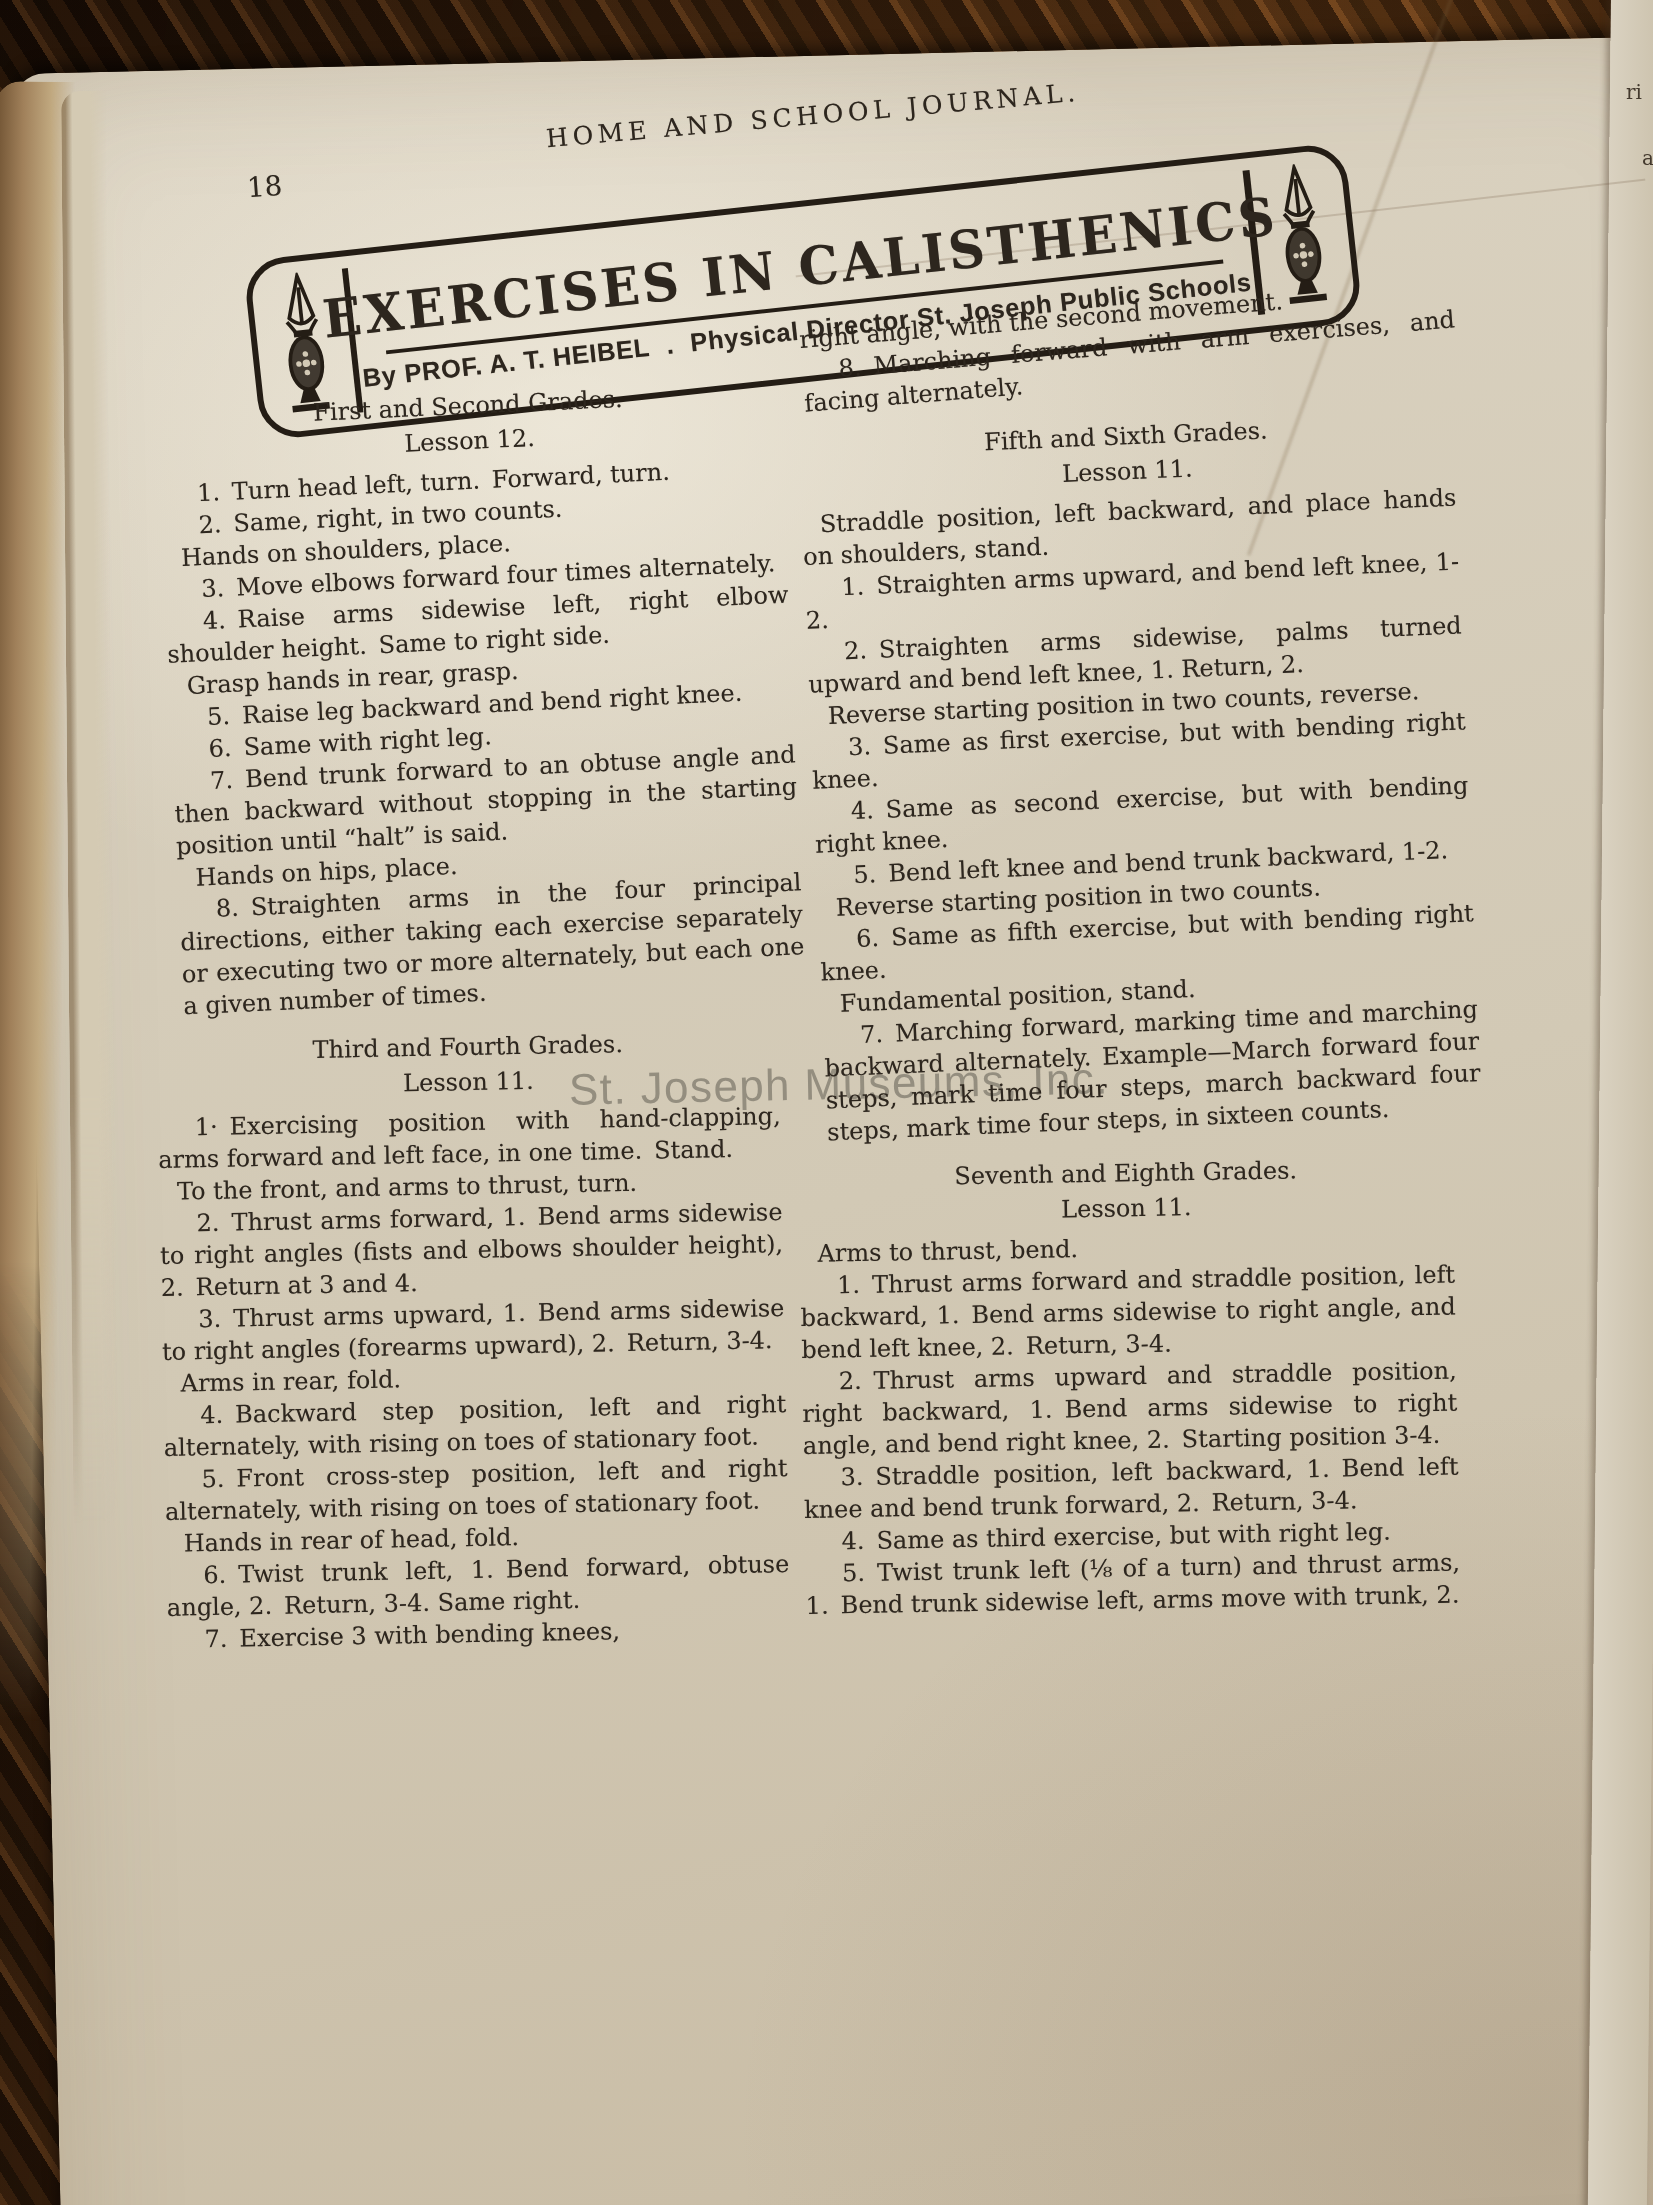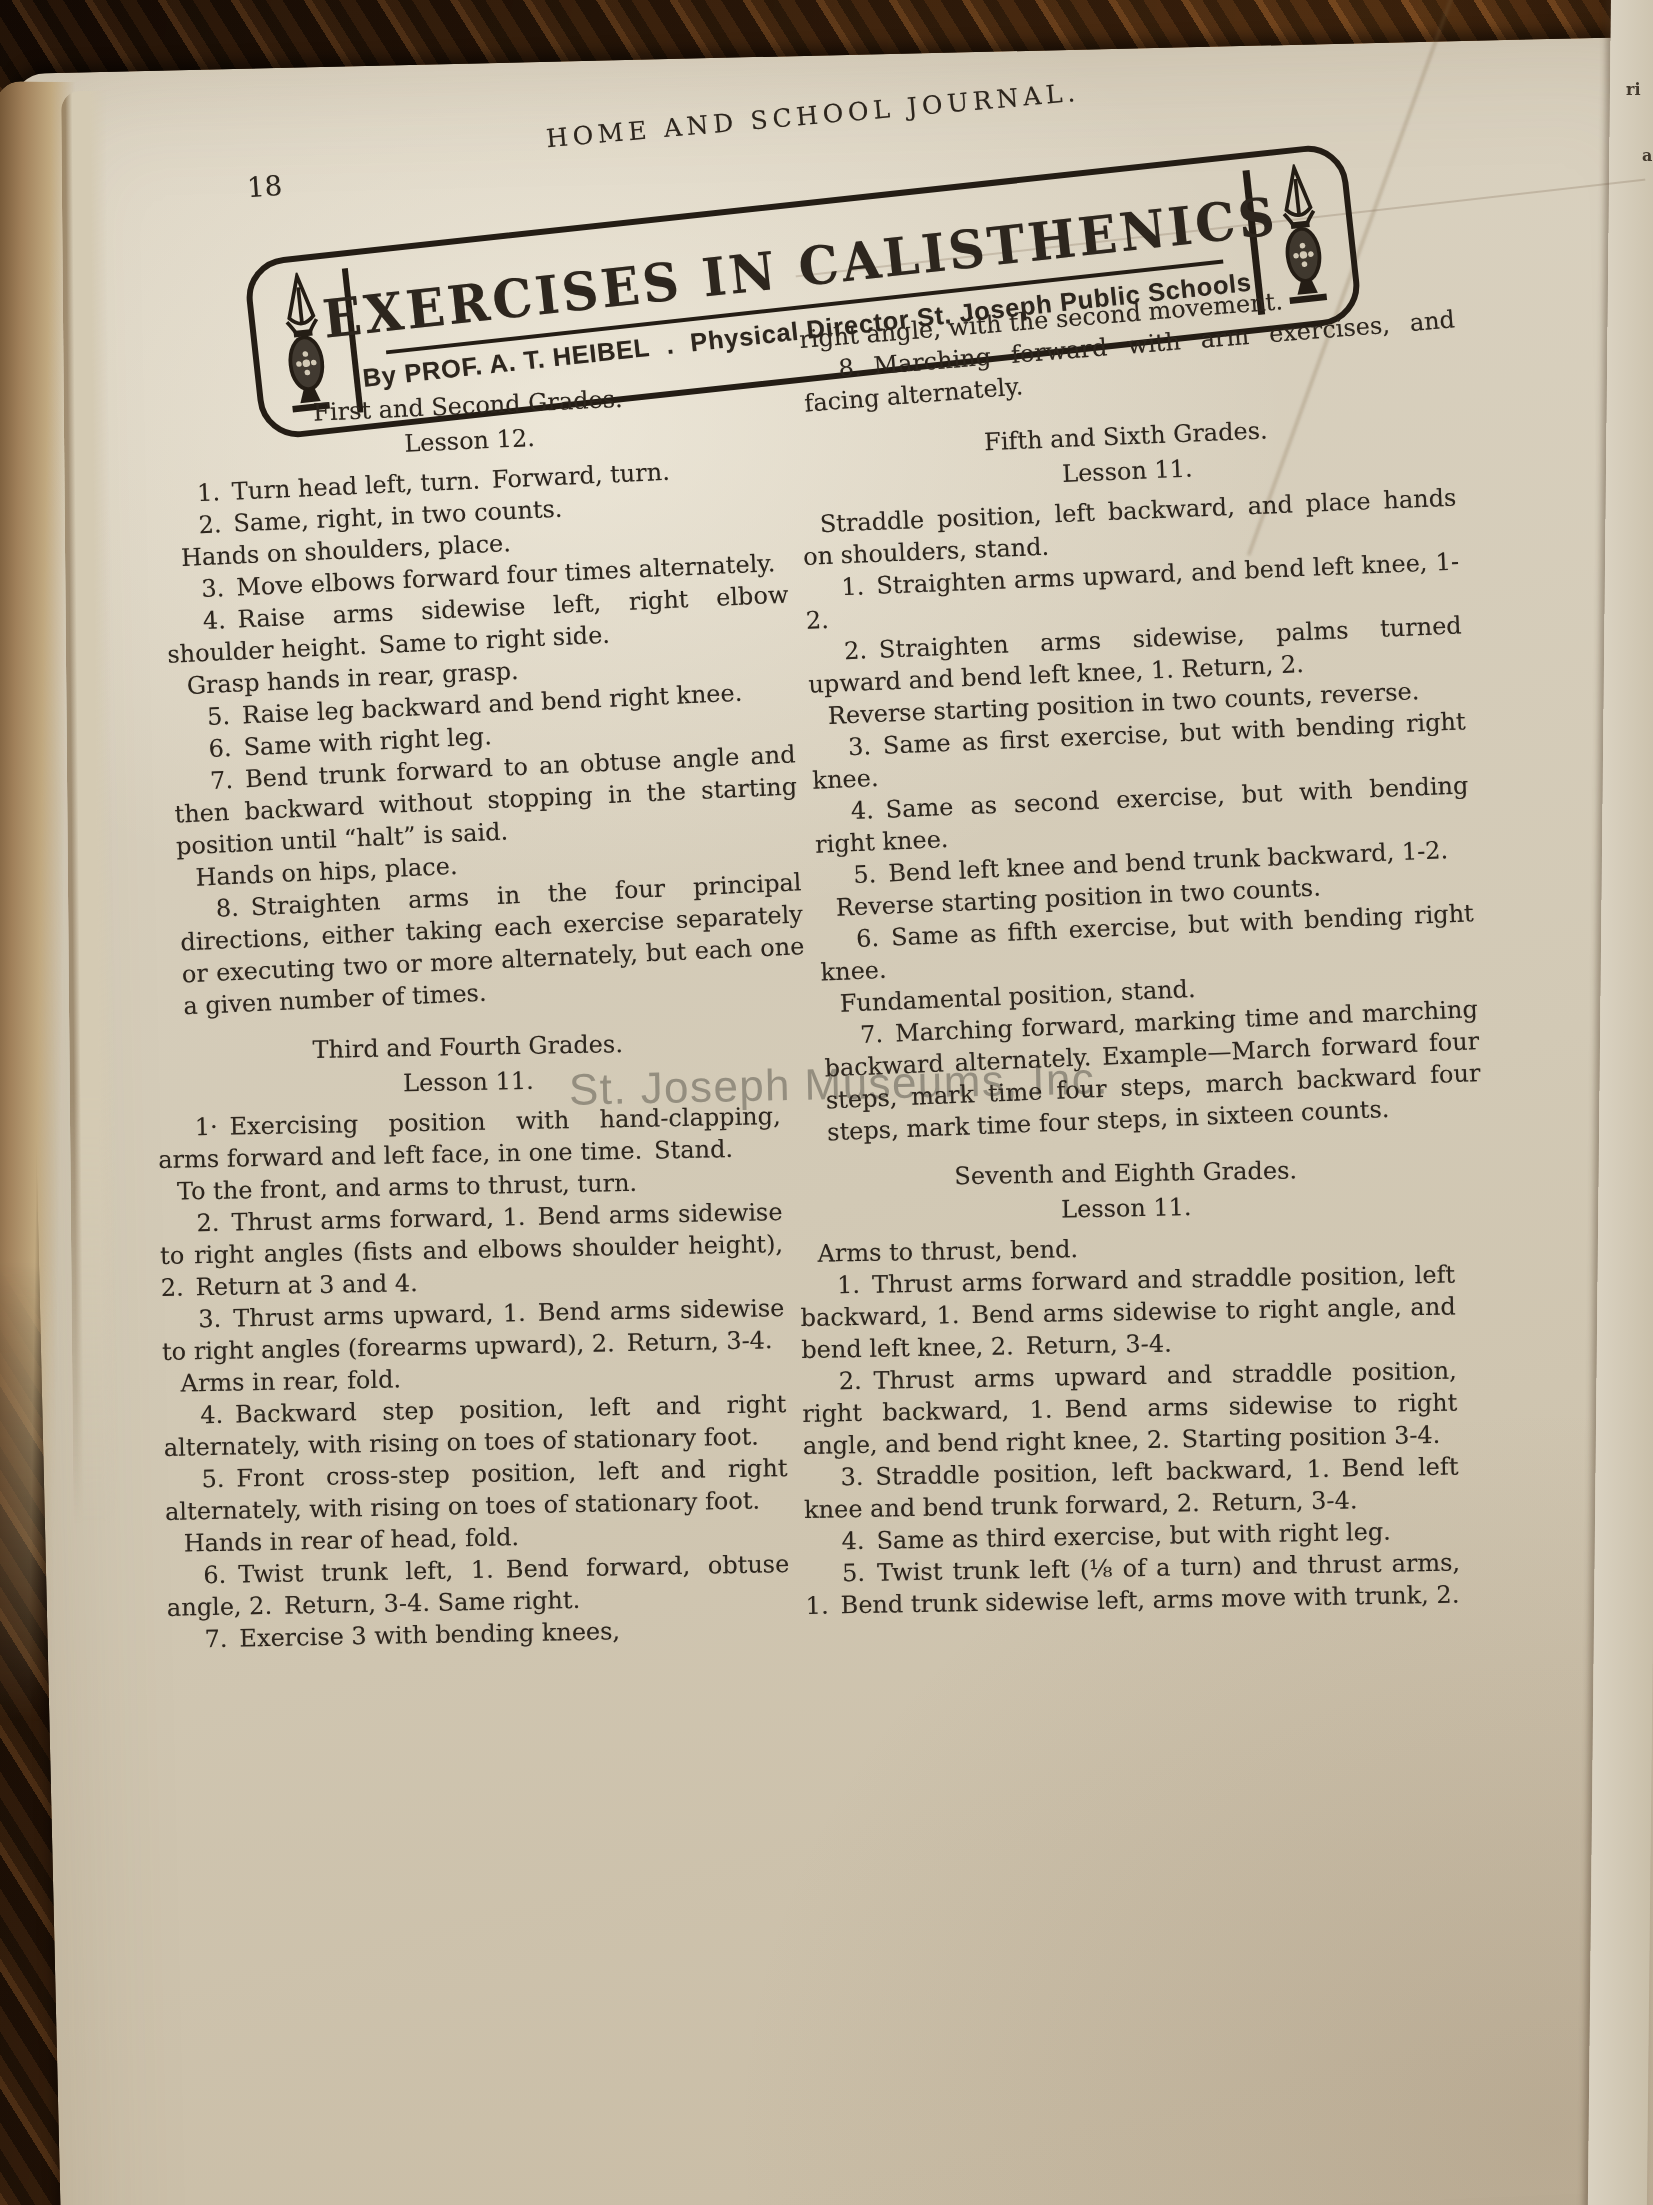--- a/index.html
+++ b/index.html
@@ -57,21 +57,21 @@
   .crease-diag{
     position:absolute;left:1464px;top:-41px;width:3.4px;height:634px;
     background:rgba(115,92,64,.30);
     transform:rotate(20deg);transform-origin:top left;filter:blur(1.4px);z-index:2;
   }
   .crease-top{
     position:absolute;left:793px;top:227px;width:855px;height:2.1px;
     background:rgba(110,88,62,.22);transform:rotate(-6.5deg);filter:blur(0.7px);z-index:2;
   }
   .edge-frag{
-    position:absolute;z-index:3;color:#43392d;font-size:16px;font-weight:700;
+    position:absolute;z-index:3;color:#43392d;font-size:20px;font-weight:400;
   }
   .edge-frag.f0{left:1626px;top:80px;}
   .edge-frag.f1{left:1642px;top:146px;}
 
   
   .watermark{
     position:absolute;left:569px;top:1059px;z-index:3;
     font-family:"Liberation Sans",sans-serif;
     font-size:44px;letter-spacing:1.4px;white-space:nowrap;
     color:rgba(90,86,76,.52);

